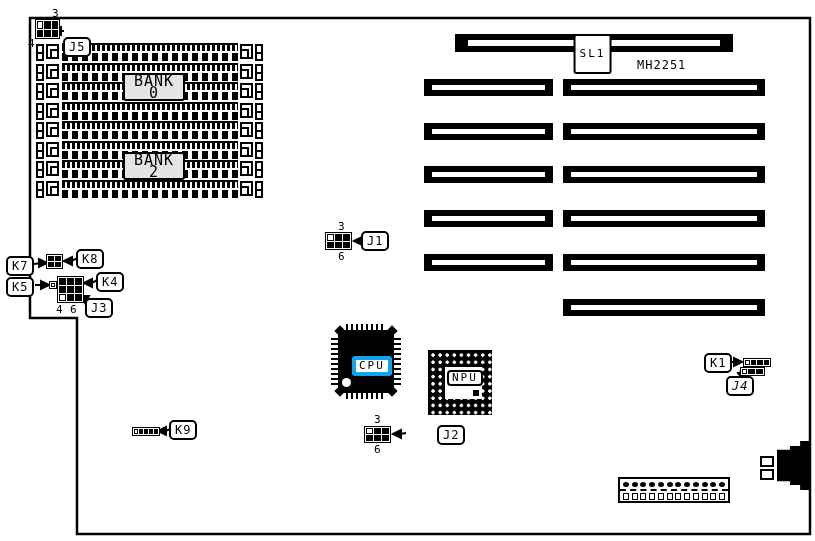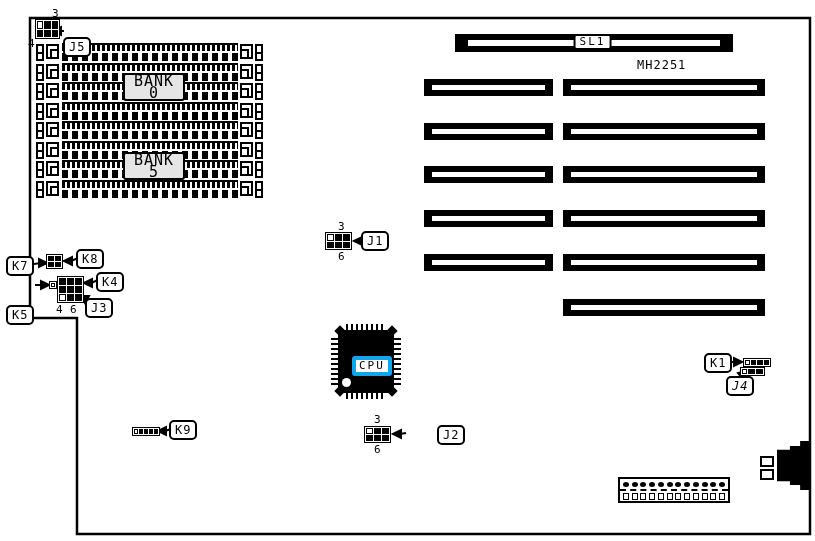--- a/index.html
+++ b/index.html
@@ -32,21 +32,21 @@
       background-size:100% 2px,100% 6px,100% 8px,100% 1px;
       background-position:0 0,0 2px,0 10px,0 100%;
       background-repeat:no-repeat;}
 
   
   .xslot{position:absolute;height:17px;background:#000;z-index:2;}
   .xslot:after{content:'';position:absolute;left:8px;right:8px;top:6px;height:5px;background:#fff;}
   .sl1{position:absolute;left:455px;top:34px;width:278px;height:18px;background:#000;z-index:2;}
   .sl1:after{content:'';position:absolute;left:13px;right:13px;top:6px;height:6px;background:#fff;}
   .sl1 .slotlabel{position:absolute;left:50%;top:0;transform:translateX(-54%);z-index:3;background:#fff;
-      border:2px solid #000;border-radius:3px;font-size:11px;line-height:12px;padding:0 4px;letter-spacing:2px;}
+      border:2px solid #000;border-radius:3px;font-size:11px;line-height:12px;padding:12px 4px;letter-spacing:2px;}
 
   .banklabel{position:absolute;left:123px;width:58px;z-index:6;background:#e5e5e5;border:2px solid #000;border-radius:3px;
       font-size:15px;line-height:12px;text-align:center;letter-spacing:1px;padding:0;}
 
   .boardid{position:absolute;left:637px;top:58px;font-size:12px;letter-spacing:1px;z-index:2;}
 
   
   .jmp{position:absolute;z-index:4;display:grid;gap:1px;padding:1px;background:#fff;border:1px solid #000;box-sizing:border-box;}
   .jmp>i{background:#000;display:block;}
   .jmp>i.o{background:#fff;outline:1px solid #000;outline-offset:-1px;}
@@ -181,21 +181,21 @@
     </div>
   <div class="simm" style="top:180px;">
       <div class="post l"></div>
       <div class="clip l"></div>
       <div class="bar"></div>
       <div class="clip r"></div>
       <div class="post r"></div>
     </div>
 
   <div class="banklabel" style="top:73px;">BANK 0</div>
-  <div class="banklabel" style="top:152px;">BANK 5</div>
+  <div class="banklabel" style="top:152px;">BANK 2</div>
 
   <div class="sl1">
     <div class="slotlabel">SL1</div>
   </div>
   <div class="boardid">MH2251</div>
 
   <div class="xslot" style="left:424px;top:79px;width:129px;"></div>
   <div class="xslot" style="left:424px;top:123px;width:129px;"></div>
   <div class="xslot" style="left:424px;top:166px;width:129px;"></div>
   <div class="xslot" style="left:424px;top:210px;width:129px;"></div>
@@ -238,36 +238,42 @@
       <i></i>
       <i></i>
       <i></i>
       <i></i>
       <i class="o"></i>
       <i></i>
       <i></i>
   </div>
   <span class="pinnum" style="left:56px;top:304px;">4</span>
   <span class="pinnum" style="left:70px;top:304px;">6</span>
-  <div class="callout" style="left:6px;top:277px;margin-top:28px;">K5</div>
+  <div class="callout" style="left:6px;top:277px;">K5</div>
   <div class="callout" style="left:96px;top:272px;">K4</div>
   <div class="callout" style="left:85px;top:298px;">J3</div>
 
   <div class="comb-h" style="left:346px;top:324px;"></div>
   <div class="comb-h" style="left:346px;top:392px;"></div>
   <div class="comb-v" style="left:331px;top:338px;"></div>
   <div class="comb-v" style="left:394px;top:338px;"></div>
   <div class="ctab" style="left:336px;top:327px;"></div>
   <div class="ctab" style="left:388px;top:327px;"></div>
   <div class="ctab" style="left:336px;top:387px;"></div>
   <div class="ctab" style="left:388px;top:387px;"></div>
   <div class="cpu-body"></div>
   <div class="cpu-dot"></div>
   <div class="chiplabel" style="left:352px;top:356px;">CPU</div>
 
+  <div class="npu">
+    <div class="npu-inner">
+      <div class="npu-label">NPU</div>
+      <div class="npu-dot"></div>
+    </div>
+  </div>
 
   <div class="jmp" style="left:132px;top:427px;width:28px;height:9px;grid-template-columns:4px repeat(4,1fr);">
       <i class="o"></i>
       <i></i>
       <i></i>
       <i></i>
       <i></i>
     </div>
   <div class="callout" style="left:169px;top:420px;">K9</div>
 

